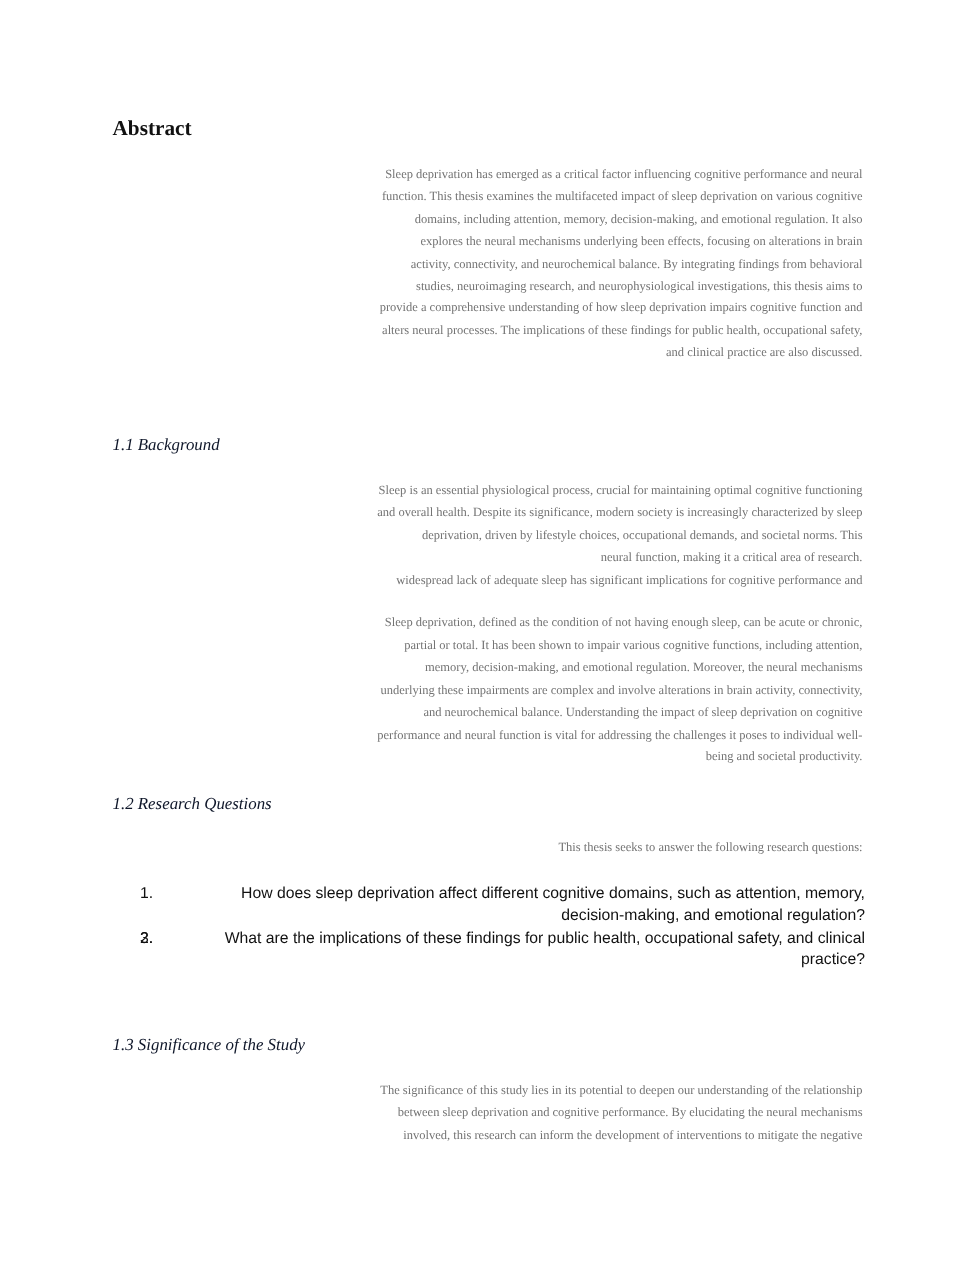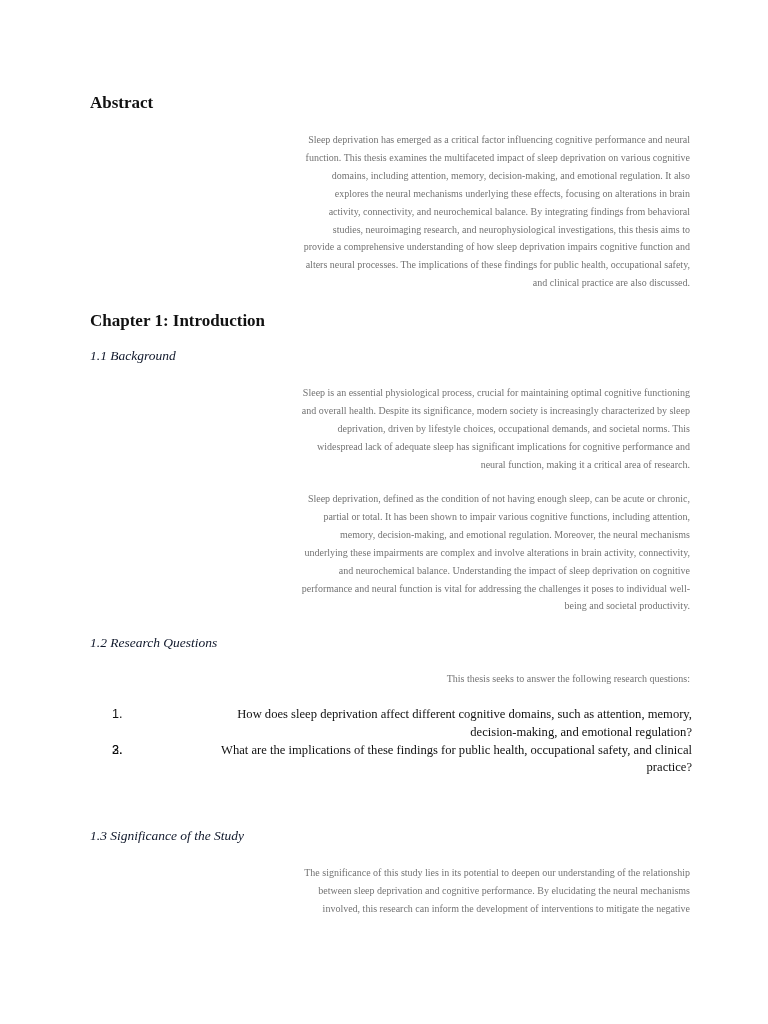--- a/index.html
+++ b/index.html
@@ -5,51 +5,50 @@
   html, body { margin:0; padding:0; background:#ffffff; }
   body { width:768px; height:1024px; overflow:hidden; position:relative; }
   .page { position:absolute; left:0; top:0; width:768px; height:1024px; background:#fff;text-align:right; }
   .h1 { position:absolute; left:90px; font-weight:bold; font-size:17px; font-family:"Liberation Serif", serif; color:#111; }
   .h2 { position:absolute; left:90px; font-style:italic; font-size:13.5px; font-family:"Liberation Serif", serif; color:#0f172a; }
   .para { position:absolute; left:90px; width:600px; font-family:"Liberation Serif", serif; font-size:10px; line-height:17.9px; color:#737373; margin:0; }
   .para .line { display:block; white-space:nowrap; }
   .list { position:absolute; left:112px; width:580px; font-family:"Liberation Sans", "DejaVu Sans", sans-serif; font-size:12.6px; line-height:17.8px; color:#111; margin:0; padding:0; list-style:none; }
   .list li { position:relative; padding-left:24px; }
   .list .num { position:absolute; left:0; top:0; }
-  .list .line { display:block; white-space:nowrap;font-family:Liberation Serif, serif; }
+  .list .line { display:block; white-space:nowrap; }
 </style>
 </head>
 <body>
 
 <div class="page">
 
   <div class="h1" style="top:93px;">Abstract</div>
 
   <p class="para" style="top:131px;">
     <span class="line">Sleep deprivation has emerged as a critical factor influencing cognitive performance and neural</span>
     <span class="line">function. This thesis examines the multifaceted impact of sleep deprivation on various cognitive</span>
     <span class="line">domains, including attention, memory, decision-making, and emotional regulation. It also</span>
-    <span class="line">explores the neural mechanisms underlying these effects, focusing on alterations in brain</span>
+    <span class="line">explores the neural mechanisms underlying been effects, focusing on alterations in brain</span>
     <span class="line">activity, connectivity, and neurochemical balance. By integrating findings from behavioral</span>
     <span class="line">studies, neuroimaging research, and neurophysiological investigations, this thesis aims to</span>
     <span class="line">provide a comprehensive understanding of how sleep deprivation impairs cognitive function and</span>
     <span class="line">alters neural processes. The implications of these findings for public health, occupational safety,</span>
     <span class="line">and clinical practice are also discussed.</span>
   </p>
 
-  <div class="h1" style="top:311px;">Chapter 1: Introduction</div>
 
   <div class="h2" style="top:348px;">1.1 Background</div>
 
   <p class="para" style="top:384px;">
     <span class="line">Sleep is an essential physiological process, crucial for maintaining optimal cognitive functioning</span>
     <span class="line">and overall health. Despite its significance, modern society is increasingly characterized by sleep</span>
     <span class="line">deprivation, driven by lifestyle choices, occupational demands, and societal norms. This</span>
+    <span class="line">neural function, making it a critical area of research.</span>
     <span class="line">widespread lack of adequate sleep has significant implications for cognitive performance and</span>
-    <span class="line">neural function, making it a critical area of research.</span>
   </p>
 
   <p class="para" style="top:490px;">
     <span class="line">Sleep deprivation, defined as the condition of not having enough sleep, can be acute or chronic,</span>
     <span class="line">partial or total. It has been shown to impair various cognitive functions, including attention,</span>
     <span class="line">memory, decision-making, and emotional regulation. Moreover, the neural mechanisms</span>
     <span class="line">underlying these impairments are complex and involve alterations in brain activity, connectivity,</span>
     <span class="line">and neurochemical balance. Understanding the impact of sleep deprivation on cognitive</span>
     <span class="line">performance and neural function is vital for addressing the challenges it poses to individual well-</span>
     <span class="line">being and societal productivity.</span>

